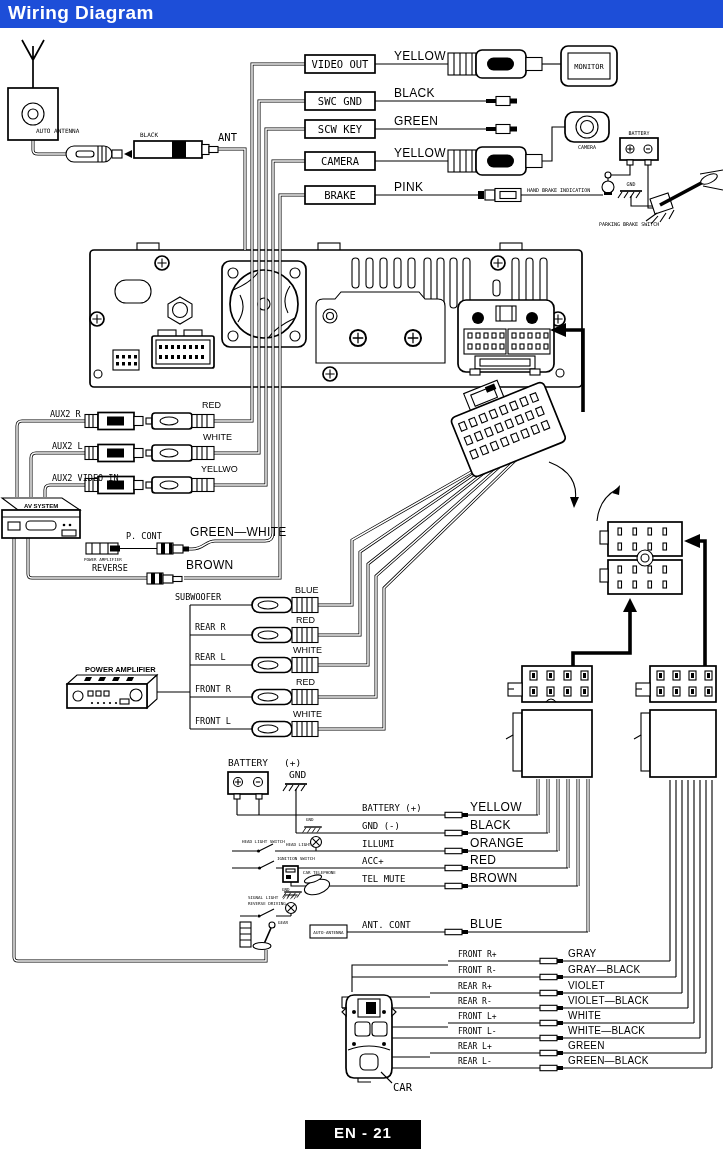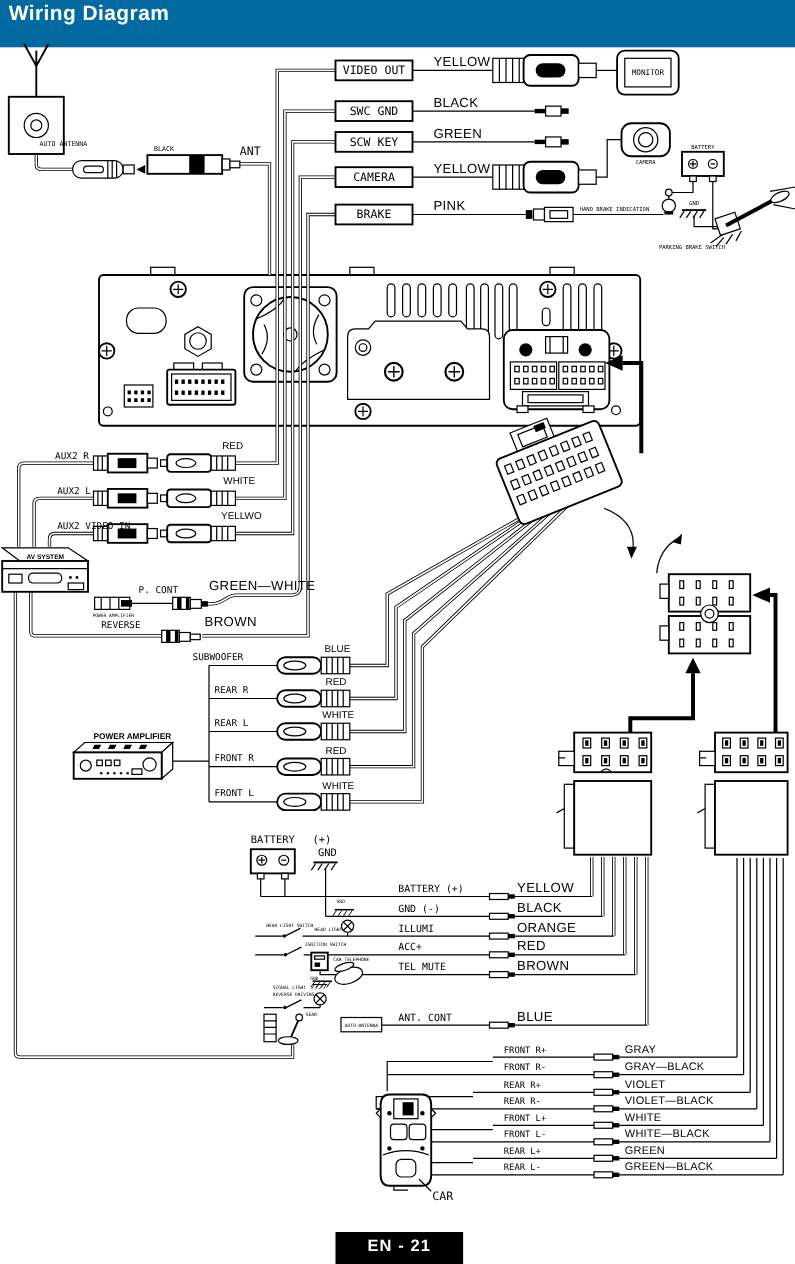--- a/index.html
+++ b/index.html
@@ -1,17 +1,17 @@
 <!DOCTYPE html>
 <html><head>
 <meta charset="utf-8">
 <style>
   html,body{margin:0;padding:0;background:#fff}
   body{width:723px;height:1149px;position:relative;font-family:"Liberation Sans",sans-serif}
-  .titlebar{position:absolute;top:0;left:0;width:723px;height:43px;background:#0369a1;color:#fff;
+  .titlebar{position:absolute;top:0;left:0;width:723px;height:28px;background:#1d4ed8;color:#fff;
     font:bold 19px "Liberation Sans",sans-serif;line-height:26px;padding-left:8px;box-sizing:border-box;letter-spacing:.4px}
   .footer{position:absolute;left:305px;top:1120px;width:116px;height:42px;background:#000;color:#fff;
     font:bold 15px "Liberation Sans",sans-serif;text-align:center;line-height:26px;letter-spacing:1px}
   svg{position:absolute;top:0;left:0}
   .s{stroke:#000;fill:none;stroke-width:1.1}
   .s2{stroke:#000;fill:none;stroke-width:1.7}
   .sw{stroke:#000;fill:#fff;stroke-width:1.1}
   .sw2{stroke:#000;fill:#fff;stroke-width:1.7}
   .blk{fill:#000;stroke:none}
   .dbl{stroke:#000;stroke-width:3;fill:none}

